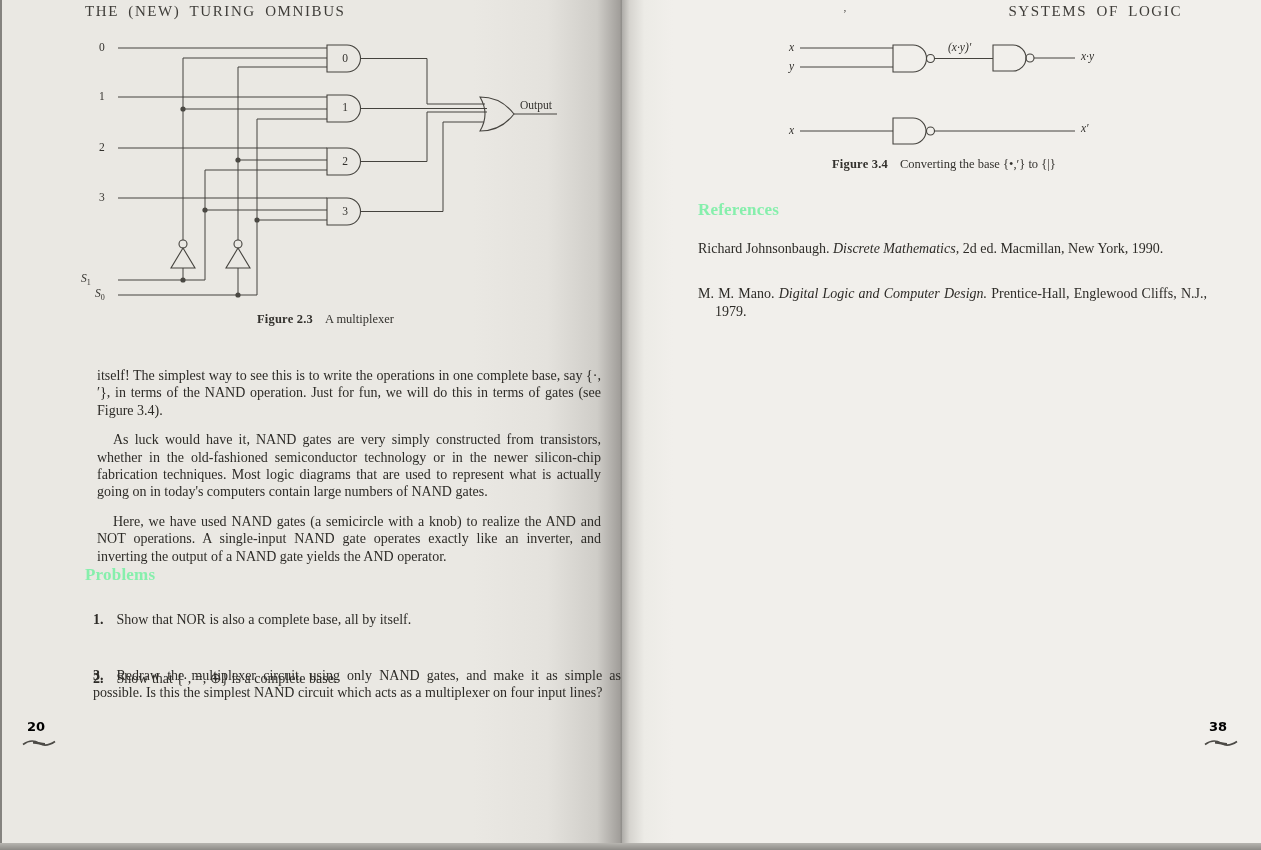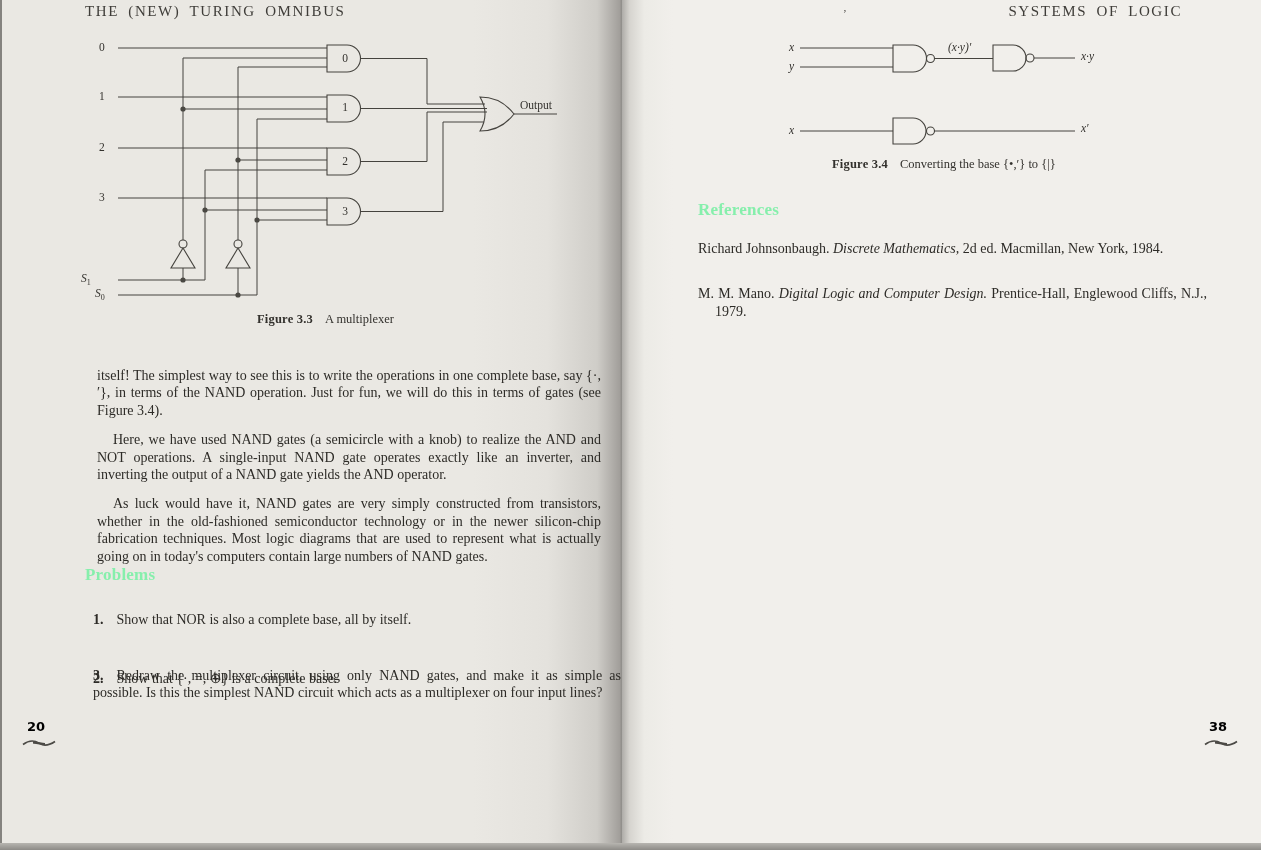--- a/index.html
+++ b/index.html
@@ -134,27 +134,27 @@
 <div class="abs fig-label" style="left:99px;top:191px;">3</div>
 <div class="abs fig-label" style="left:338px;top:52px;width:14px;text-align:center;">0</div>
 <div class="abs fig-label" style="left:338px;top:101px;width:14px;text-align:center;">1</div>
 <div class="abs fig-label" style="left:338px;top:155px;width:14px;text-align:center;">2</div>
 <div class="abs fig-label" style="left:338px;top:205px;width:14px;text-align:center;">3</div>
 <div class="abs fig-label" style="left:520px;top:99px;">Output</div>
 <div class="abs fig-label" style="left:81px;top:272px;"><i>S</i><sub>1</sub></div>
 <div class="abs fig-label" style="left:95px;top:287px;"><i>S</i><sub>0</sub></div>
 
 <div class="abs caption" style="left:257px;top:312px;">
-  <b>Figure 3.3</b><span>A multiplexer</span>
+  <b>Figure 2.3</b><span>A multiplexer</span>
 </div>
 
 <div class="abs body-text" style="left:85px;top:355px;width:528px;">
   <p>itself! The simplest way to see this is to write the operations in one complete base, say {·,′}, in terms of the NAND operation. Just for fun, we will do this in terms of gates (see Figure 3.4).</p>
+  <p class="indent">As luck would have it, NAND gates are very simply constructed from transistors, whether in the old-fashioned semiconductor technology or in the newer silicon-chip fabrication techniques. Most logic diagrams that are used to represent what is actually going on in today's computers contain large numbers of NAND gates.</p>
   <p class="indent">Here, we have used NAND gates (a semicircle with a knob) to realize the AND and NOT operations. A single-input NAND gate operates exactly like an inverter, and inverting the output of a NAND gate yields the AND operator.</p>
-  <p class="indent">As luck would have it, NAND gates are very simply constructed from transistors, whether in the old-fashioned semiconductor technology or in the newer silicon-chip fabrication techniques. Most logic diagrams that are used to represent what is actually going on in today's computers contain large numbers of NAND gates.</p>
 </div>
 
 <div class="abs section-heading" style="left:85px;top:565px;">Problems</div>
 <p class="abs problem" style="left:85px;top:603px;width:528px;">
   <b>1.</b><span class="ptext">Show that NOR is also a complete base, all by itself.</span>
 </p>
 <p class="abs problem" style="left:85px;top:662px;width:528px;">
   <b>2.</b><span class="ptext">Show that {·, =, ⊕} is a complete base.</span>
 </p>
 <p class="abs problem" style="left:85px;top:659px;width:528px;">
@@ -195,21 +195,21 @@
 <div class="abs fig-label" style="left:1081px;top:50px;"><i>x·y</i></div>
 <div class="abs fig-label" style="left:789px;top:124px;"><i>x</i></div>
 <div class="abs fig-label" style="left:1081px;top:122px;"><i>x′</i></div>
 
 <div class="abs caption" style="left:832px;top:157px;">
   <b>Figure 3.4</b><span>Converting the base {•,′} to {|}</span>
 </div>
 
 <div class="abs section-heading" style="left:698px;top:200px;">References</div>
 <p class="abs reference" style="left:698px;top:240px;width:492px;">
-  <span>Richard Johnsonbaugh. </span><i>Discrete Mathematics,</i><span> 2d ed. Macmillan, New York, 1984.</span>
+  <span>Richard Johnsonbaugh. </span><i>Discrete Mathematics,</i><span> 2d ed. Macmillan, New York, 1990.</span>
 </p>
 <p class="abs reference" style="left:698px;top:285px;width:492px;">
   <span>M. M. Mano. </span><i>Digital Logic and Computer Design.</i><span> Prentice-Hall, Englewood Cliffs, N.J., 1979.</span>
 </p>
 
 <div class="abs pagenum" style="left:1209px;top:719px;">38</div>
 <svg class="abs" style="left:1204px;top:739px;" width="34" height="9" viewBox="0 0 34 9">
   <path d="M1 5.5 C 7 1, 13 1.5, 17 4.2 C 21 7, 27 6.5, 33 2.5" stroke="#4c4a46" stroke-width="1.6" fill="none"></path>
   <path d="M11 3.6 C 15 3.2, 19 5.2, 23 5.2" stroke="#4c4a46" stroke-width="2.2" fill="none"></path>
 </svg>

